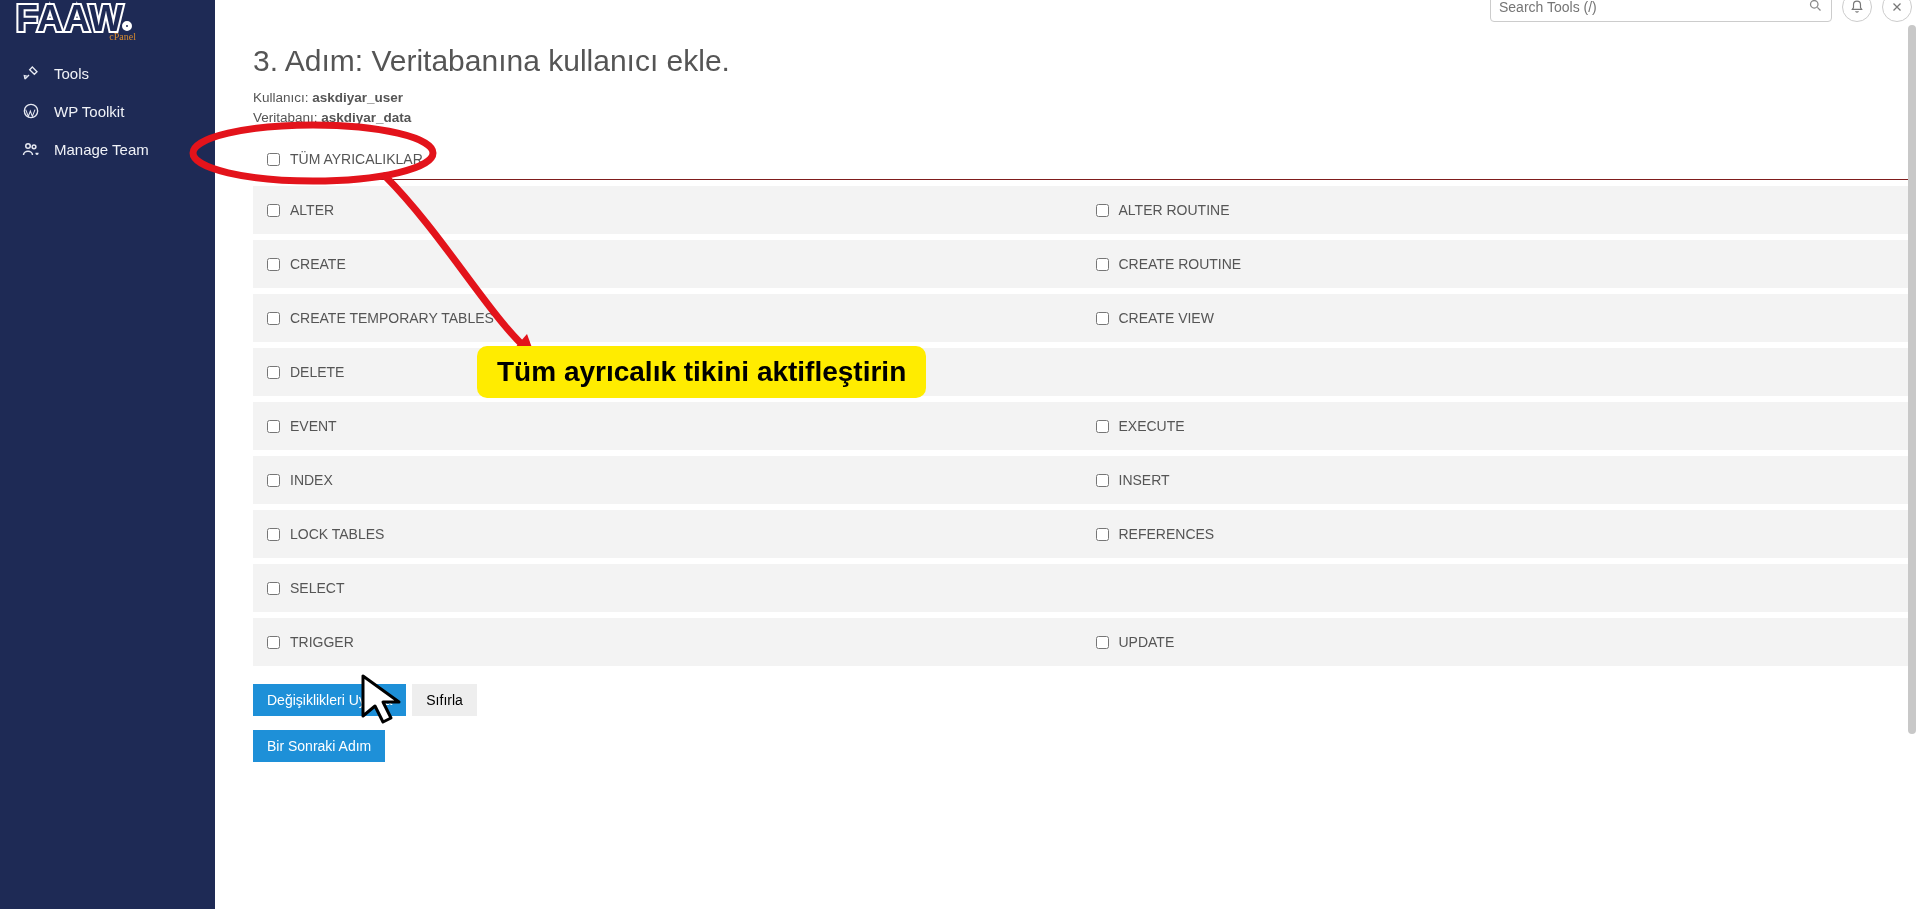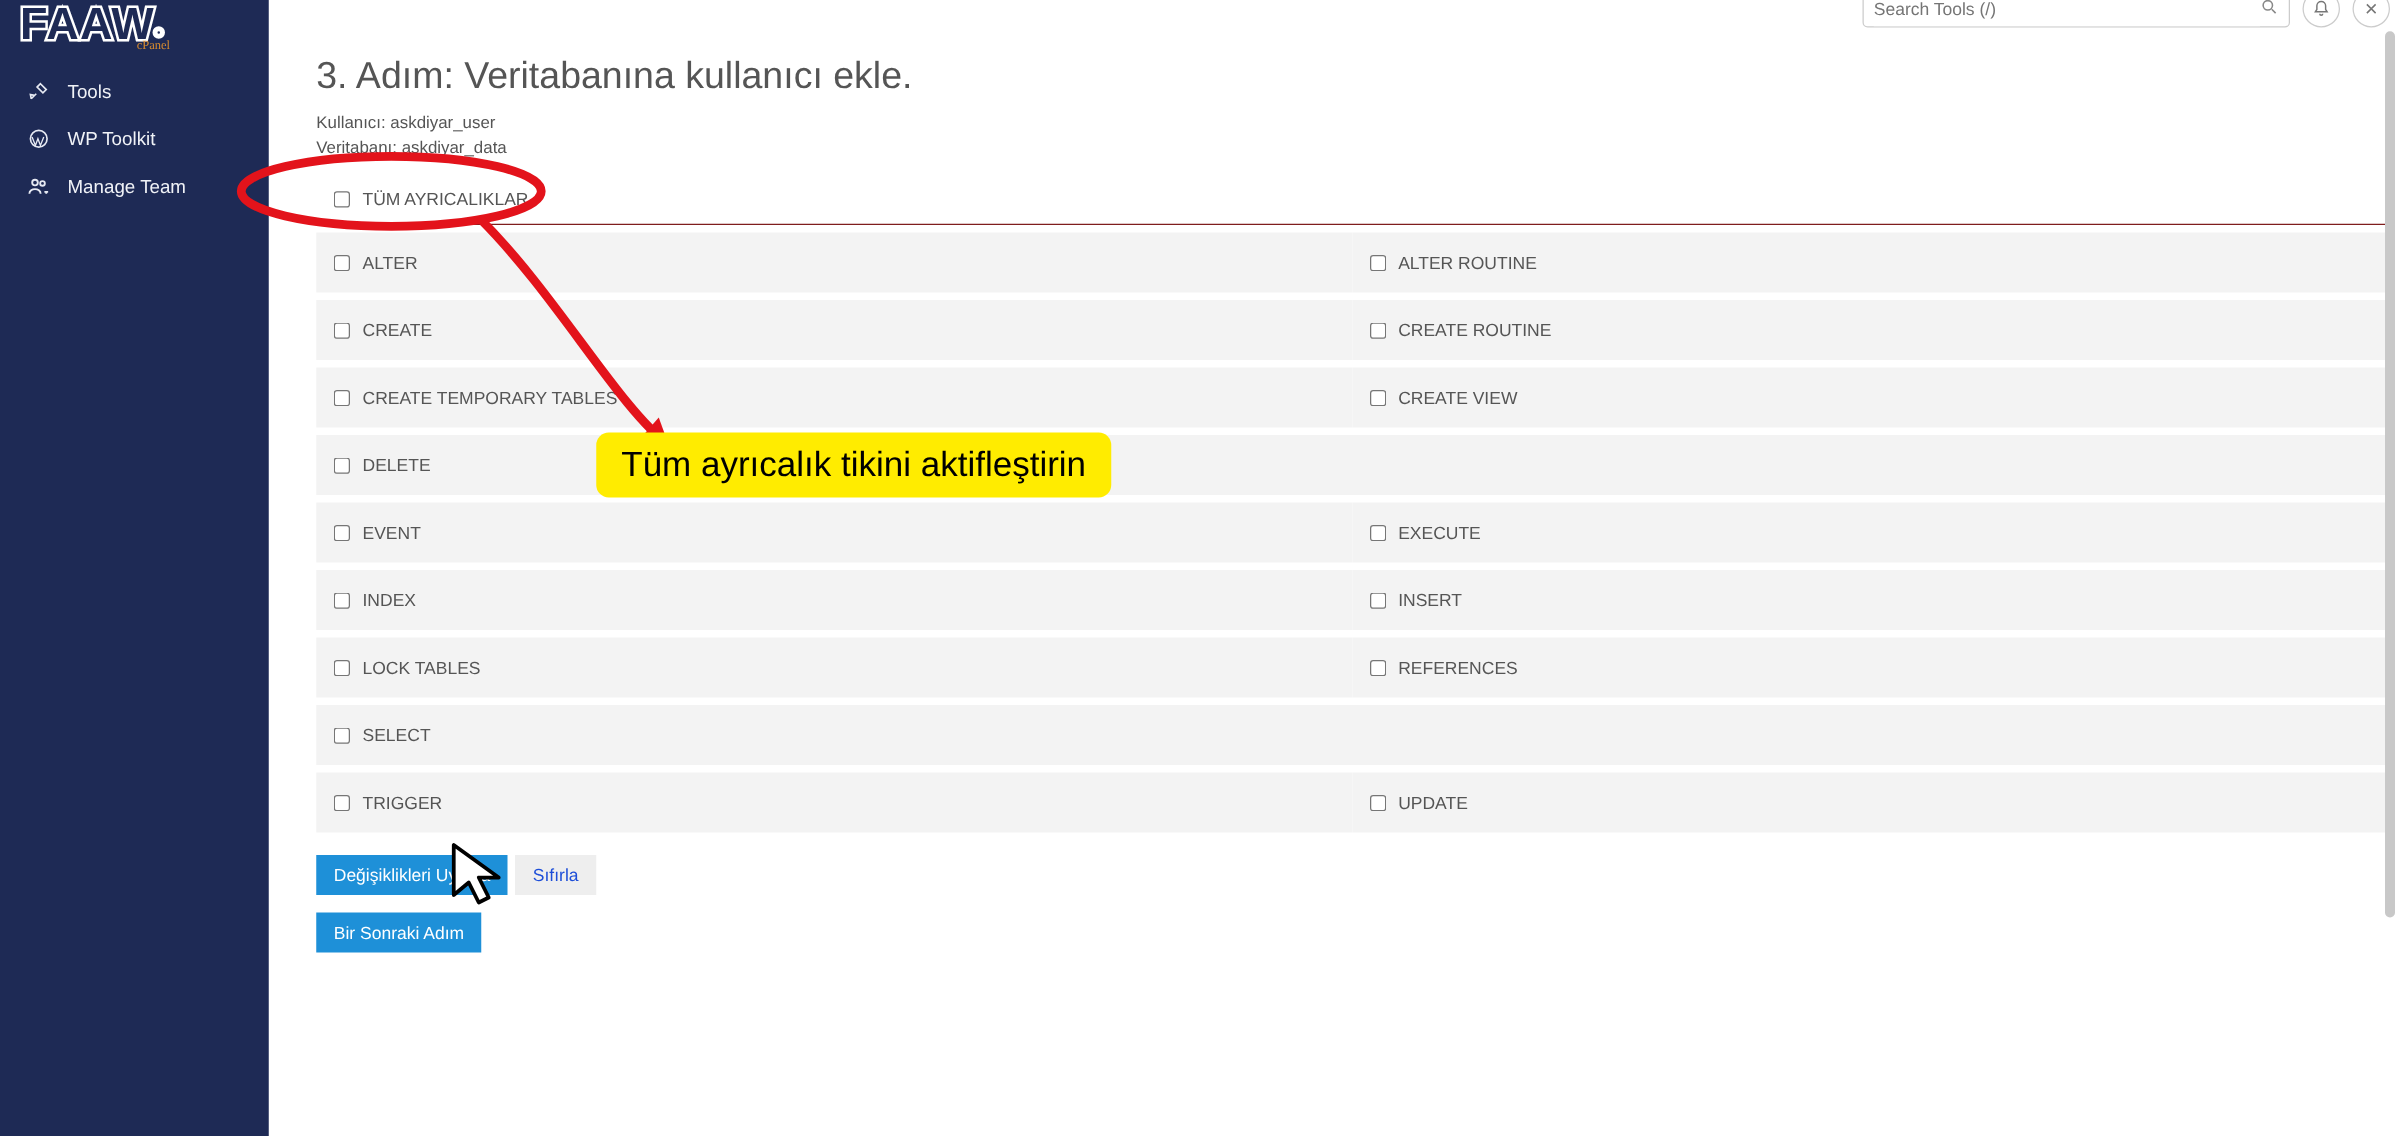--- a/index.html
+++ b/index.html
@@ -97,21 +97,21 @@
   }
 
   h2.page-title {
     font-size: 30px;
     color:#555;
     font-weight:400;
     margin-top: 44px;
     margin-bottom: 10px;
   }
   .meta-line { font-size:13.5px; color:#555; line-height:1.45; }
-  .meta-line b { font-weight:400; color:#555; }
+  .meta-line b { font-weight:700; color:#555; }
 
   .all-priv {
     display:flex; align-items:center; gap:10px;
     padding: 24px 0 12px 14px;
     font-size:14px;
     color:#555;
     border-bottom:1px solid #7f1d1d;
     margin-bottom:0;
   }
 
@@ -137,34 +137,34 @@
   }
 
   .btn-row { margin-top:18px; display:flex; gap:6px; }
   .btn {
     padding: 8px 14px;
     font-size:14px;
     border:none;
     cursor:pointer;
   }
   .btn-primary { background:#1e90d8; color:#fff; }
-  .btn-secondary { background:#eeeeee; color:#1d4ed8; }
+  .btn-secondary { background:#eeeeee; color:#000000; }
   .btn-next { margin-top:14px; }
   .anno-svg {
     position:absolute;
     top:0; left:0;
     overflow:visible;
     pointer-events:none;
   }
   .yellow-callout {
     position:absolute;
     background:#ffec00;
     color:#000;
     font-size:28px;
-    font-weight:400;
+    font-weight:700;
     padding: 10px 20px;
     border-radius:10px;
     white-space:nowrap;
   }
 
   
   .cursor-svg {
     position:absolute;
     pointer-events:none;
   }

